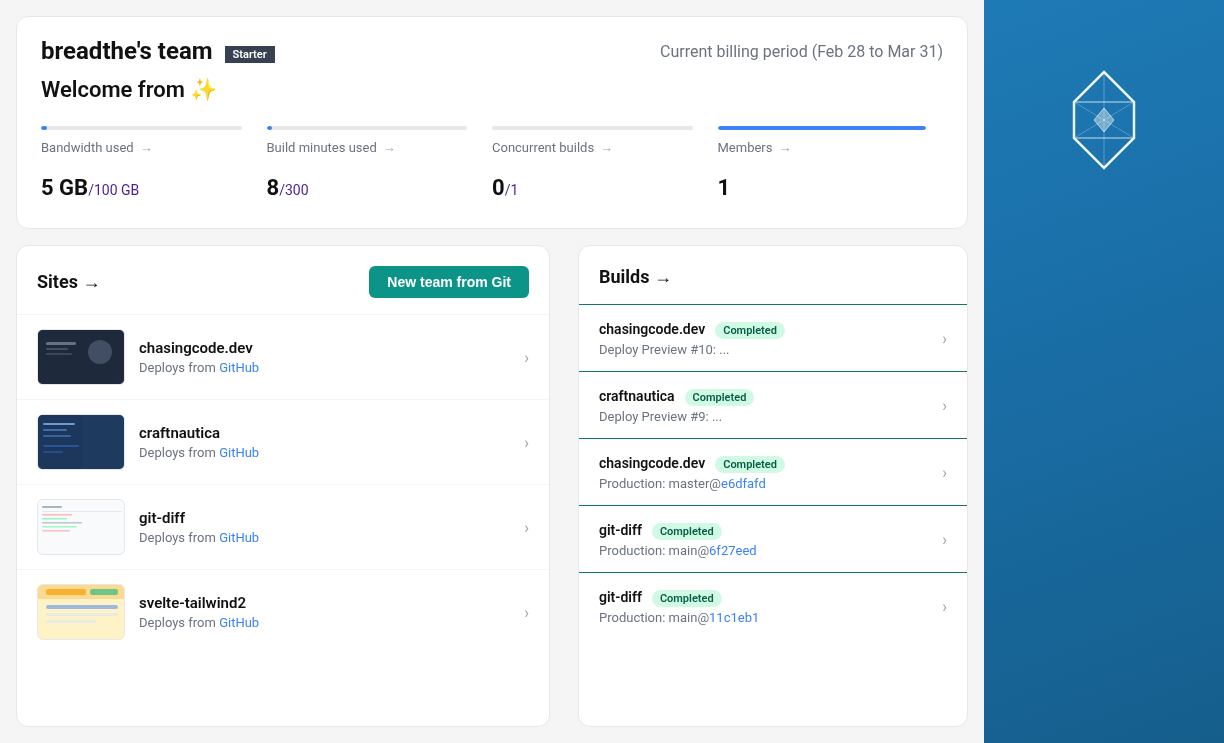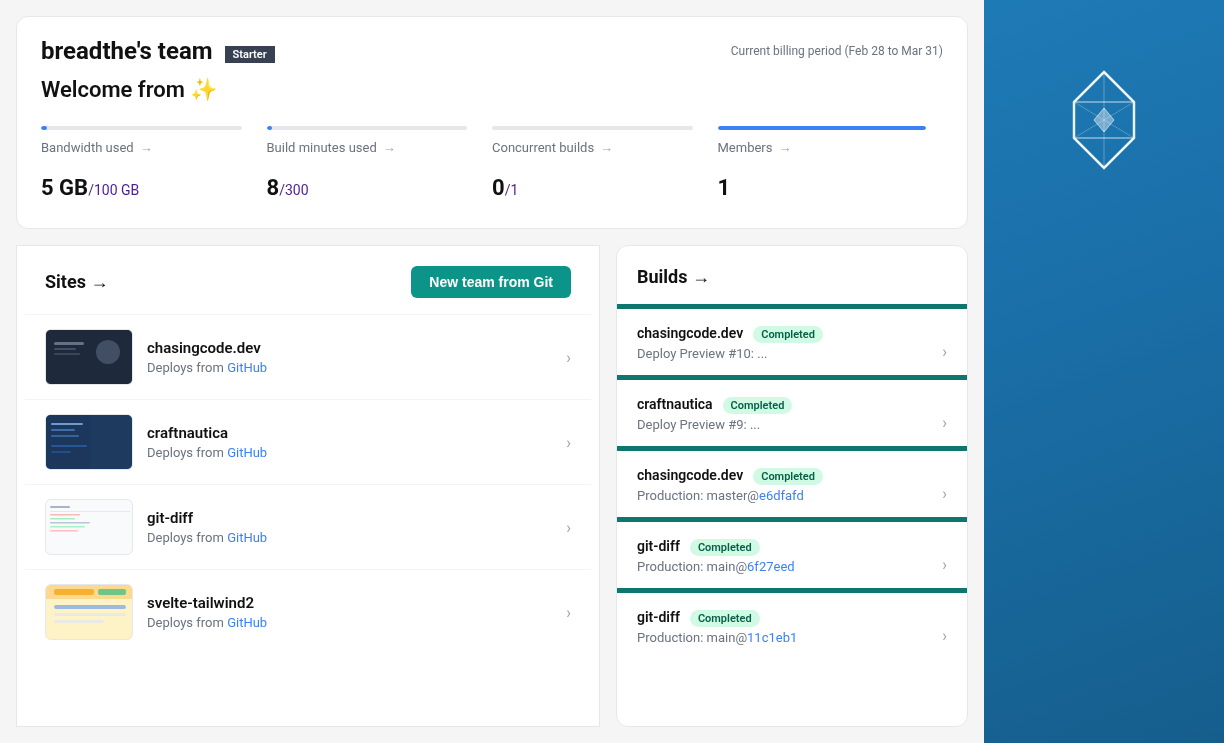--- a/index.html
+++ b/index.html
@@ -51,21 +51,21 @@
       color: #fff;
       font-size: 11px;
       font-weight: 600;
       padding: 2px 8px;
       border-radius: 0;
       margin-left: 8px;
       vertical-align: middle;
     }
 
     .billing-period {
-      font-size: 12px;
+      font-size: 16px;
       color: #6b7280;
     }
 
     .welcome-text {
       font-size: 22px;
       font-weight: 600;
       color: #111;
       margin-bottom: 16px;
     }
 
@@ -133,22 +133,22 @@
       gap: 16px;
       margin: 0 16px 16px;
       flex: 1;
     }
 
     
     .sites-panel {
       flex: 1;
       background: #fff;
       border: 1px solid #e5e7eb;
-      border-radius: 0;
-      padding: 20px 8px;
+      border-radius: 12px;
+      padding: 20px 0;
     }
 
     .panel-header {
       display: flex;
       align-items: center;
       justify-content: space-between;
       padding: 0 20px 16px;
     }
 
     .panel-title {
@@ -225,33 +225,34 @@
     }
 
     .chevron-right {
       color: #9ca3af;
       font-size: 16px;
       margin-left: 8px;
     }
 
     
     .builds-panel {
-      width: 352px;
+      width: 390px;
       background: #fff;
       border: 1px solid #e5e7eb;
       border-radius: 12px;
       padding: 20px 0;
       flex-shrink: 0;
+      margin-left: 12px;
     }
 
     .build-item {
       display: flex;
-      align-items: flex-end;
+      align-items: center;
       padding: 14px 20px;
-      border-top: 5px solid #0f766e;
+      border-top: 1px solid #0f766e;
       cursor: pointer;
     }
 
     .build-info {
       flex: 1;
     }
 
     .build-site-name {
       font-size: 14px;
       font-weight: 600;

